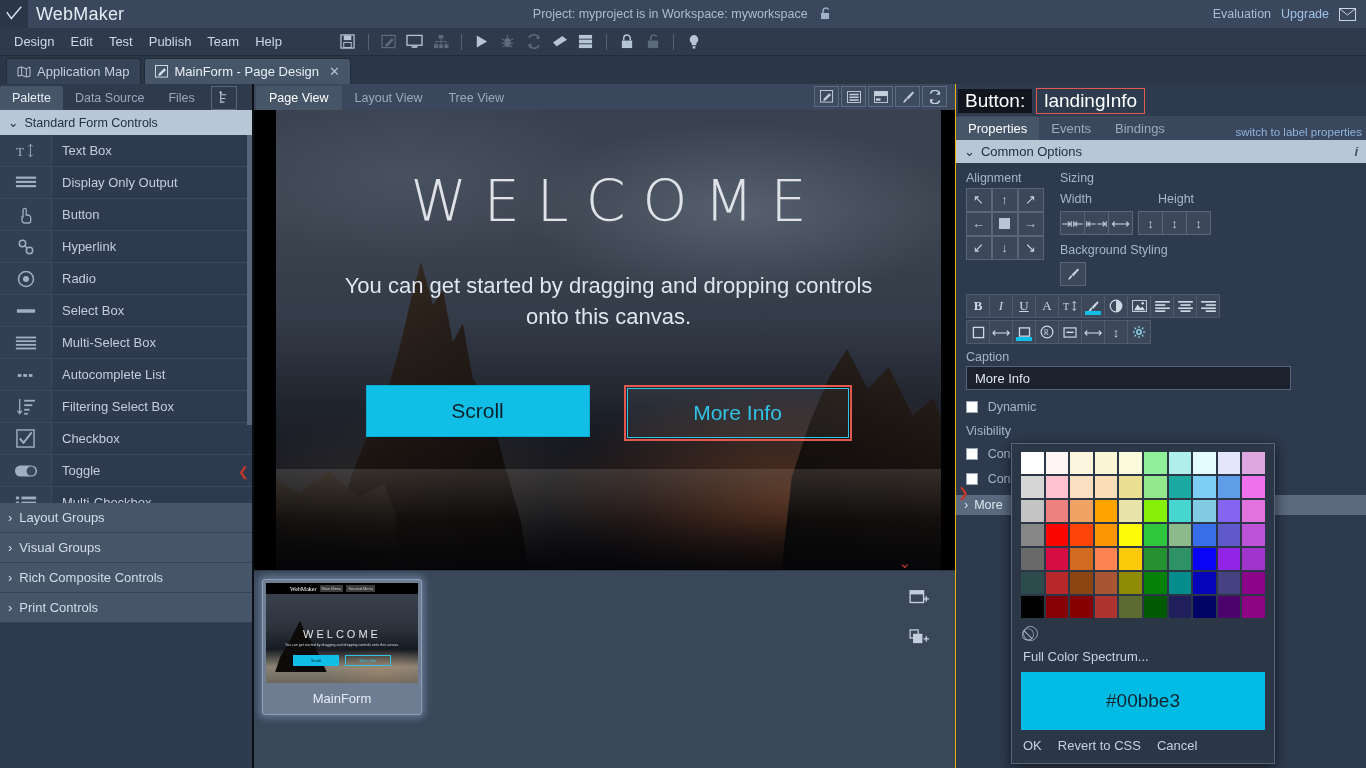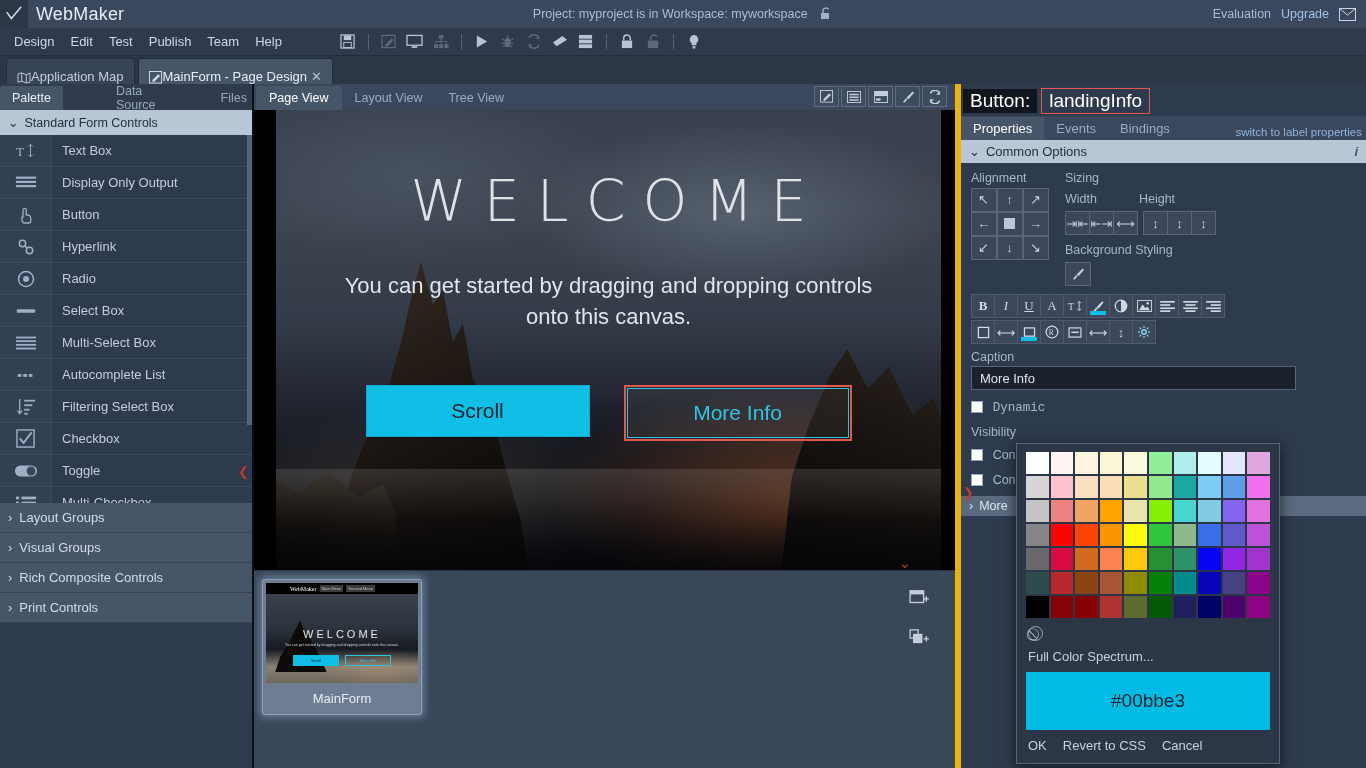--- a/index.html
+++ b/index.html
@@ -23,32 +23,32 @@
   
   #menubar{ height:28px; background:#2f3b4d; display:flex; align-items:center; gap:0; padding-left:6px; border-bottom:1px solid #222c3a;}
   #menubar .m{ padding:4px 8px; font-size:13px; color:#cdd8e6; }
   #menubar .tools{ display:flex; align-items:center; gap:2px; margin-left:46px; }
   #menubar .tb{ width:24px;height:22px; display:flex;align-items:center;justify-content:center; color:#b7c4d4;}
   #menubar .tb.dim{ color:#5d6a7c; }
   #menubar .sep{ width:1px;height:16px;background:#55626f;margin:0 6px; }
 
   
   #doctabs{ height:28px; background:#2b3646; display:flex; align-items:flex-end; padding-left:6px; }
-  .doctab{ height:26px; display:flex; align-items:flex-end; padding:0 10px; font-size:13px;
+  .doctab{ height:26px; display:flex; align-items:center; gap:6px; padding:0 10px; font-size:13px;
            background:#374457; color:#c3cedd; border:1px solid #222c3a; border-bottom:none;
            border-radius:3px 3px 0 0; margin-right:3px;}
   .doctab.active{ background:#475568; color:#e7eef6; }
   .doctab .x{ margin-left:4px; color:#b4c0cf; font-size:13px; }
 
   
   #main{ display:flex; height:calc(768px - 28px - 28px - 28px); }
 
   
   #left{ width:254px; background:#2e3a4d; display:flex; flex-direction:column; border-right:2px solid #0b0e13;}
-  #left-tabs{ height:26px; display:flex; align-items:flex-end; background:#2f3b4d;gap:41px; }
+  #left-tabs{ height:26px; display:flex; align-items:flex-end; background:#2f3b4d; }
   .ltab{ height:24px; padding:0 12px; display:flex;align-items:center; font-size:12.5px; color:#99a8bb; }
   .ltab.active{ background:#475568; color:#e7eef6; border-radius:2px 2px 0 0;}
   .ltab.iconbtn{ width:26px;padding:0; justify-content:center; border:1px solid #5a6678; margin-left:4px; color:#b7c4d4;}
   #palette-hdr{ background:#b9c6d6; color:#22303f; font-size:12.5px; padding:5px 8px; display:flex;align-items:center;gap:6px;}
   #palette-list{ flex:0 0 auto; height:368px; overflow:hidden; position:relative;}
   .pal-item{ height:32px; display:flex; align-items:center; border-bottom:1px solid #3d4a5e; position:relative;}
   .pal-ico{ width:52px; height:100%; display:flex; align-items:center; justify-content:center; color:#9fb0c4;
             border-right:1px solid #3d4a5e; background:#333f52;}
   .pal-lbl{ padding-left:10px; font-size:13px; color:#c3cedd;}
   #pal-scroll{ position:absolute; right:0; top:0; width:5px; height:290px; background:#56637a;}
@@ -119,21 +119,21 @@
      font-size:11px; letter-spacing:3px;}
   #ft-sub{ position:absolute; left:6%;right:6%; top:55%; text-align:center; color:#cfd6de; font-size:3.6px;}
   #ft-btns{ position:absolute; left:0;right:0; top:68%; display:flex; justify-content:center; gap:6px;}
   #ft-b1{ width:46px;height:11px;background:#11bfe6;color:#06232c;font-size:4px;display:flex;align-items:center;justify-content:center;}
   #ft-b2{ width:46px;height:11px;border:1px solid #2fc4e6;color:#2fc4e6;font-size:4px;display:flex;align-items:center;justify-content:center;}
   #form-name{ text-align:center; font-size:13px; color:#e6edf5; padding-top:8px;}
   #strip-tools{ position:absolute; right:24px; top:18px; display:flex; flex-direction:column; gap:22px; color:#c3cfdd;}
 
   
   #right{ width:411px; background:#2e3a4d; display:flex; flex-direction:column; position:relative;
-          border-left:6px solid #eab308;}
+          border-left:1px solid #eab308;}
   #obj-title{ display:flex; align-items:center; gap:0; padding:4px 0 2px 2px; }
   #obj-kind{ background:#11161e; color:#ffffff; font-size:19px; padding:1px 7px; }
   #obj-name{ border:1px solid #e2584f; color:#ffffff; font-size:19px; padding:1px 7px; margin-left:4px;}
   #prop-tabs{ height:24px; display:flex; align-items:flex-end; background:#3a475c; position:relative;}
   .ptab{ height:23px; padding:0 12px; display:flex;align-items:center; font-size:13px; color:#9cabbe;}
   .ptab.active{ background:#475568; color:#ffffff;}
   #switch-label{ position:absolute; right:4px; bottom:2px; font-size:11.5px; color:#8fb4de;}
   #common-hdr{ background:#b9c6d6; color:#22303f; font-size:13px; padding:4px 8px; display:flex;align-items:center;gap:6px;}
   #common-hdr .info{ margin-left:auto; font-weight:bold; color:#45546a; font-style:italic;}
   #prop-body{ flex:1; padding:6px 0 0 0; position:relative; overflow:hidden;}
@@ -613,21 +613,21 @@
               </div>
             <div class="gridbtn">→</div>
             <div class="gridbtn">↙</div>
             <div class="gridbtn">↓</div>
             <div class="gridbtn">↘</div>
           </div>
         </div>
 
         <div>
           <div class="sec-lbl">Sizing</div>
-          <div style="display:flex; gap:42px; padding-top:2px;">
+          <div style="display:flex; gap:66px; padding-top:2px;">
             <div class="sec-lbl">Width</div>
             <div class="sec-lbl">Height</div>
           </div>
           <div style="display:flex; margin-top:2px;">
             <div class="gridbtn" style="width:25px;">⇥⇤</div>
             <div class="gridbtn" style="width:25px;margin-left:-1px;">⇤⇥</div>
             <div class="gridbtn" style="width:25px;margin-left:-1px;">⟷</div>
             <div class="gridbtn" style="width:25px;margin-left:5px;">↕</div>
             <div class="gridbtn" style="width:25px;margin-left:-1px;">↕</div>
             <div class="gridbtn" style="width:25px;margin-left:-1px;">↕</div>
@@ -742,21 +742,21 @@
               </svg>
             </div>
         </div>
       </div>
 
       <div style="padding-left:10px; margin-top:6px;">
         <div class="fieldlbl">Caption</div>
         <div id="caption-input" style="width:325px; margin-top:2px;">More Info</div>
         <div style="margin-top:9px;">
           <span class="chk"></span>
-          <span class="fieldlbl" style="margin-left:6px;font-family:Liberation Mono, monospace;">Dynamic</span>
+          <span class="fieldlbl" style="margin-left:6px;">Dynamic</span>
         </div>
         <div class="fieldlbl" style="margin-top:10px; position:relative;">Visibility</div>
         <div style="margin-top:8px;">
           <span class="chk"></span>
           <span class="fieldlbl" style="margin-left:6px;">Conditional</span>
         </div>
         <div style="margin-top:10px;">
           <span class="chk"></span>
           <span class="fieldlbl" style="margin-left:6px;">Conditional</span>
         </div>

